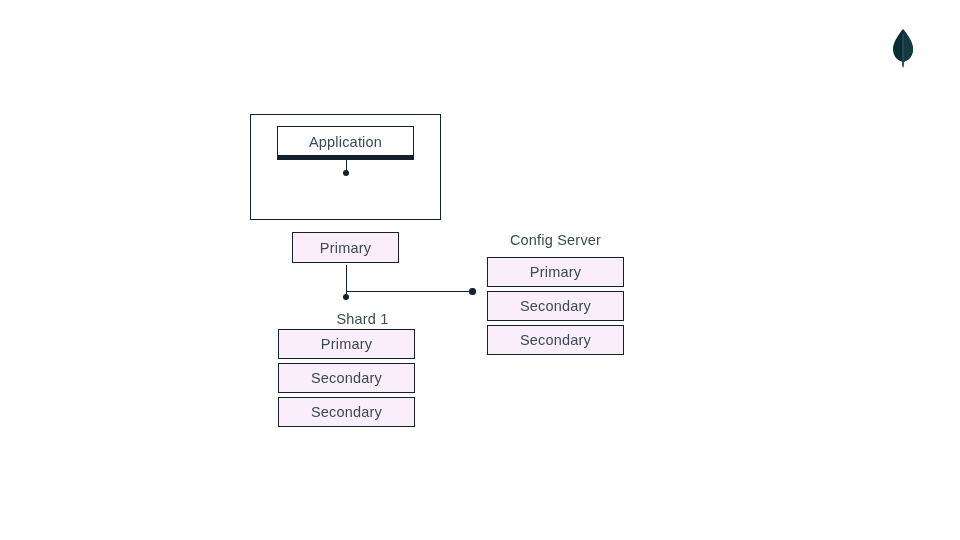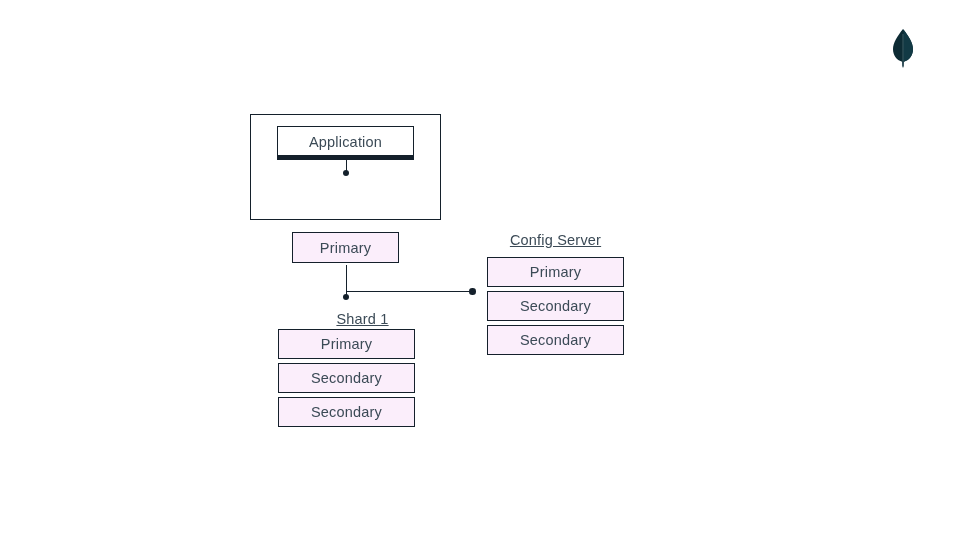--- a/index.html
+++ b/index.html
@@ -138,21 +138,20 @@
     background: #14202b;
   }
 
   
   .group-label {
     position: absolute;
     color: #3b4a56;
     font-size: 14.5px;
     letter-spacing: .2px;
     white-space: nowrap;
-    text-decoration: underline;
   }
   #config-label {
     left: 487px;
     top: 232px;
     width: 137px;
     text-align: center;
   }
   #shard-label {
     left: 294px;
     top: 311px;

